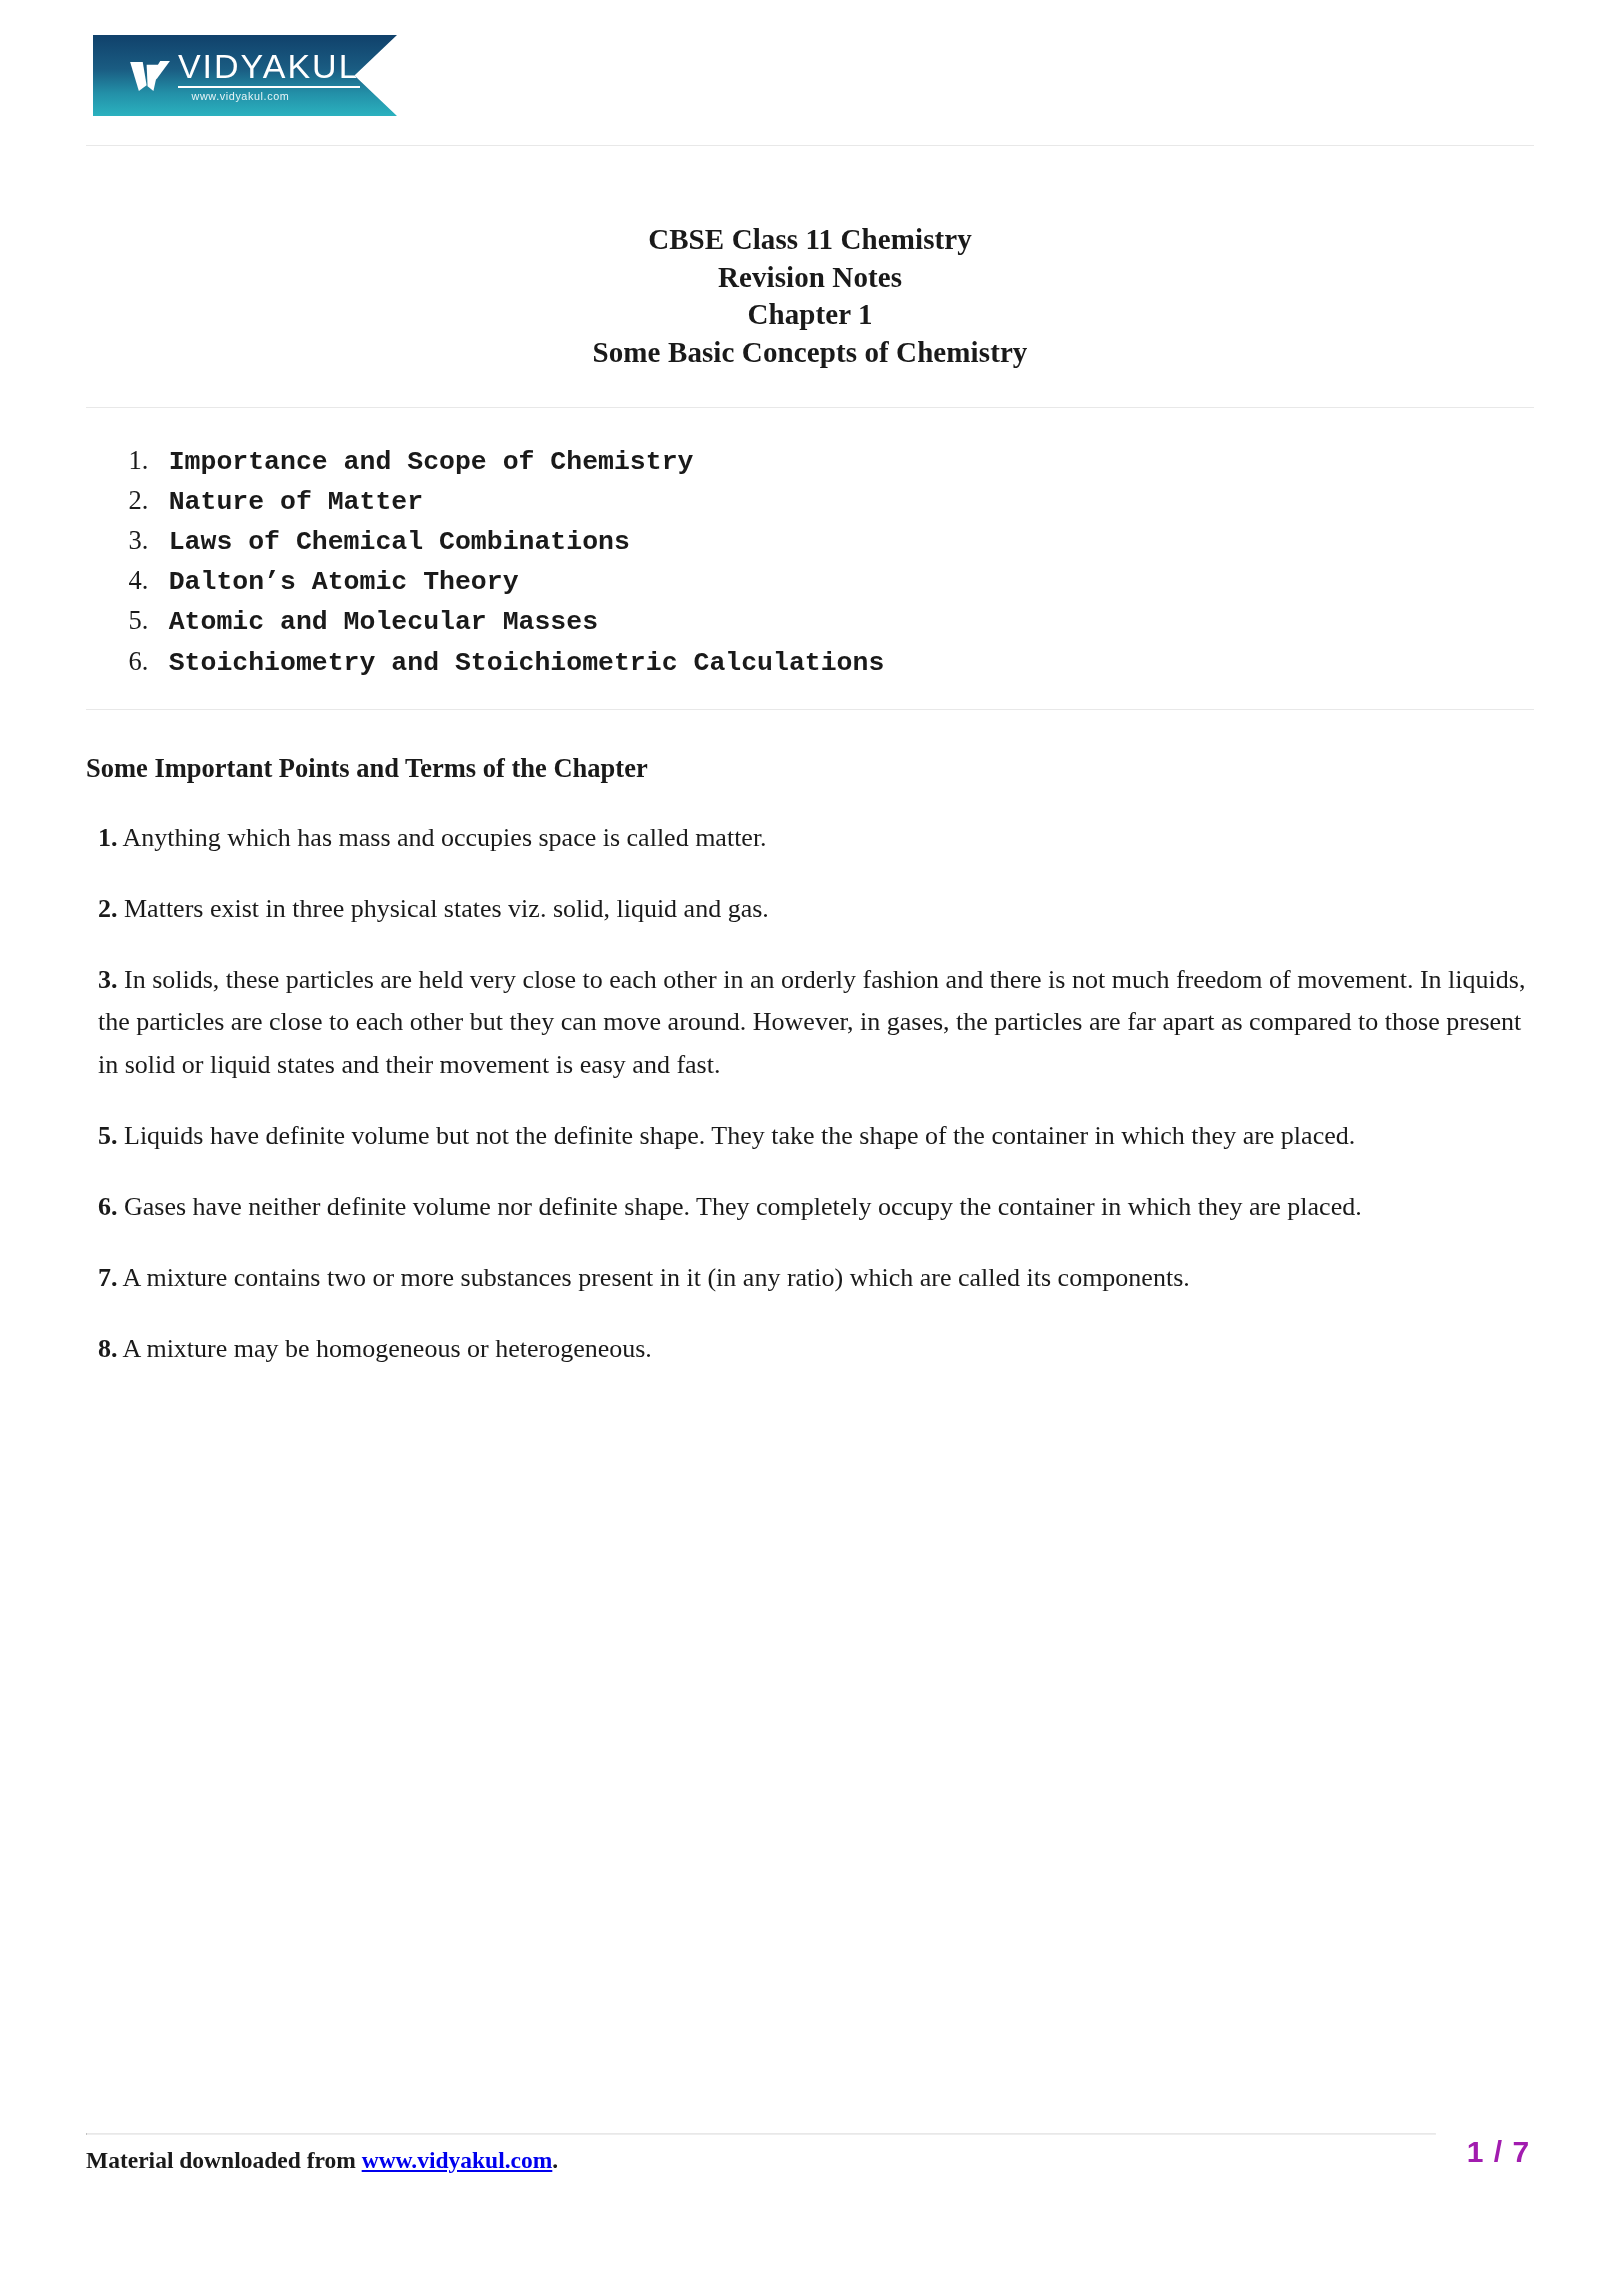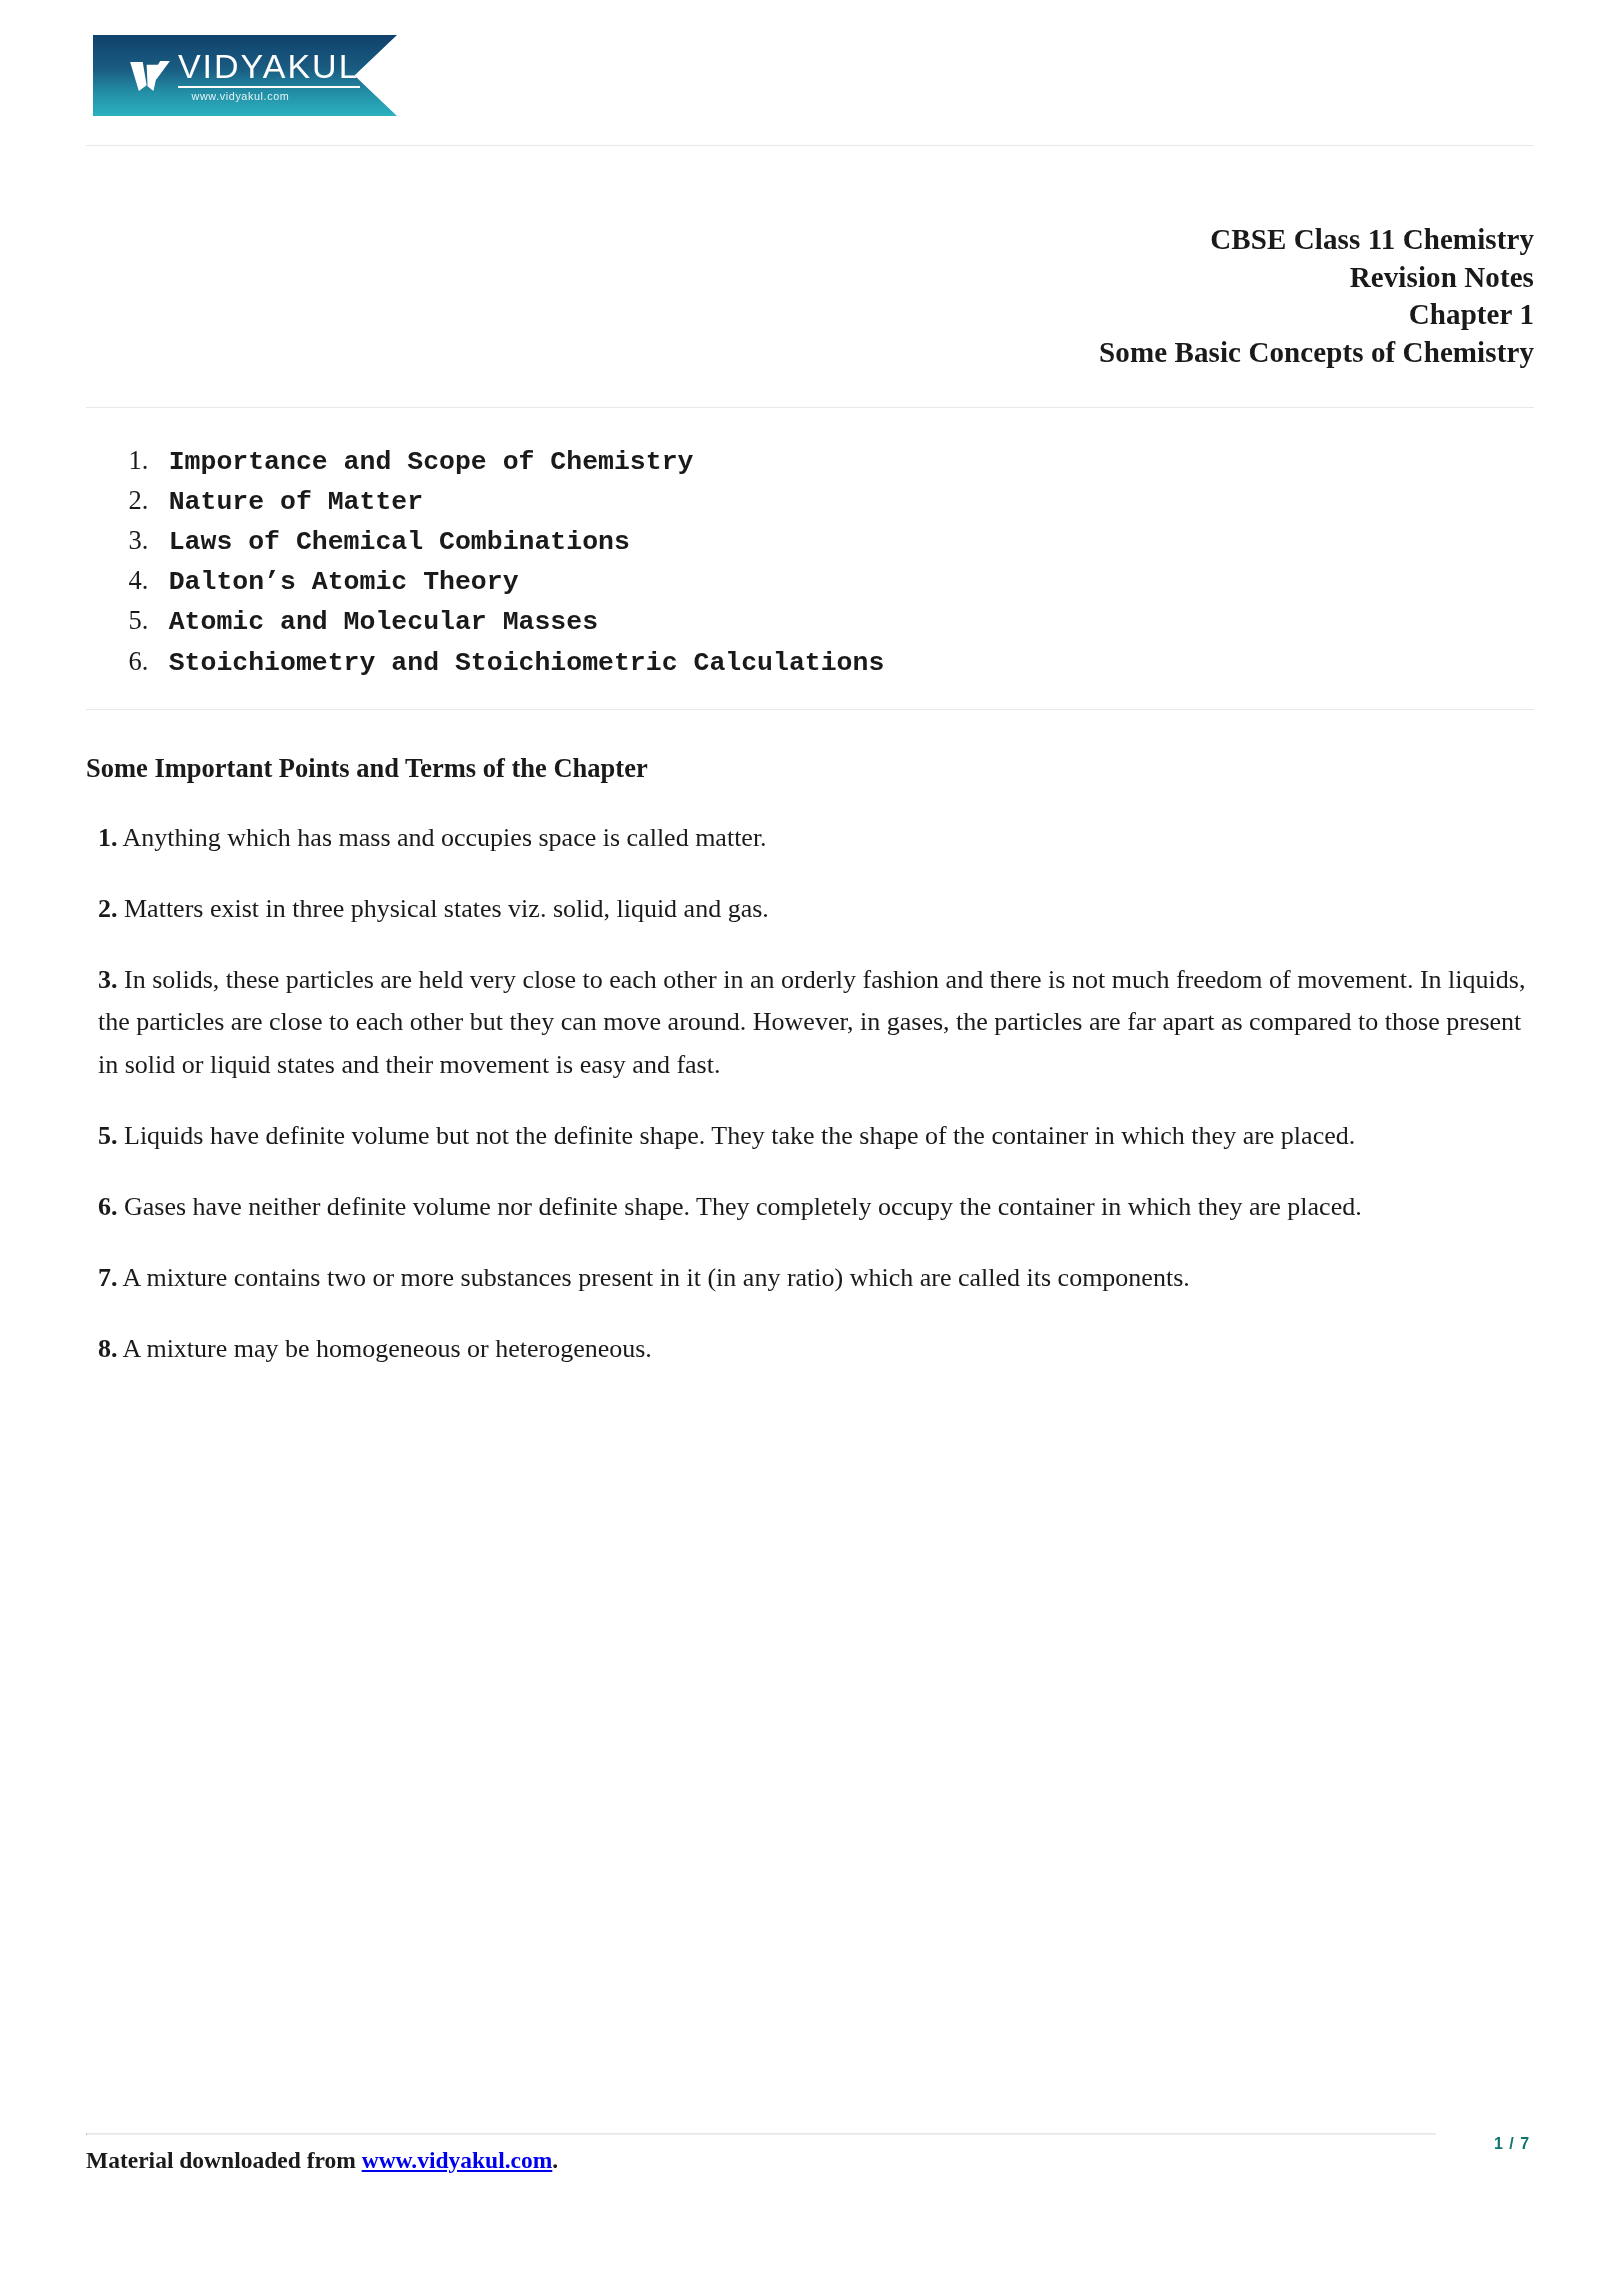--- a/index.html
+++ b/index.html
@@ -114,21 +114,20 @@
     padding-top: 76px;
     padding-bottom: 35px;
   }
 
   .title-line {
     font-weight: bold;
     font-size: 29px;
     line-height: 1.30;
     color: #1a1a1a;
     letter-spacing: 0.1px;
-    text-align: right;
   }
 
   
   .toc {
     margin: 0;
     padding: 0 0 0 69px;
     list-style: decimal;
     padding-top: 33px;
     padding-bottom: 27.4px;
   }
@@ -199,23 +198,23 @@
     color: #0000ee;
     text-decoration: underline;
     font-weight: bold;
   }
 
   .page-number {
     position: absolute;
     right: 3.9px;
     top: 9.8px;
     font-family: "Liberation Sans", "DejaVu Sans", sans-serif;
-    font-size: 16px;
-    font-weight: bold;
-    color: #0f766e;
+    font-size: 30px;
+    font-weight: bold;
+    color: #a21caf;
     letter-spacing: 1px;
   }
 </style>
 </head>
 <body>
 
 <div class="page">
 
   <div class="header">
     <div class="logo-wrap">

